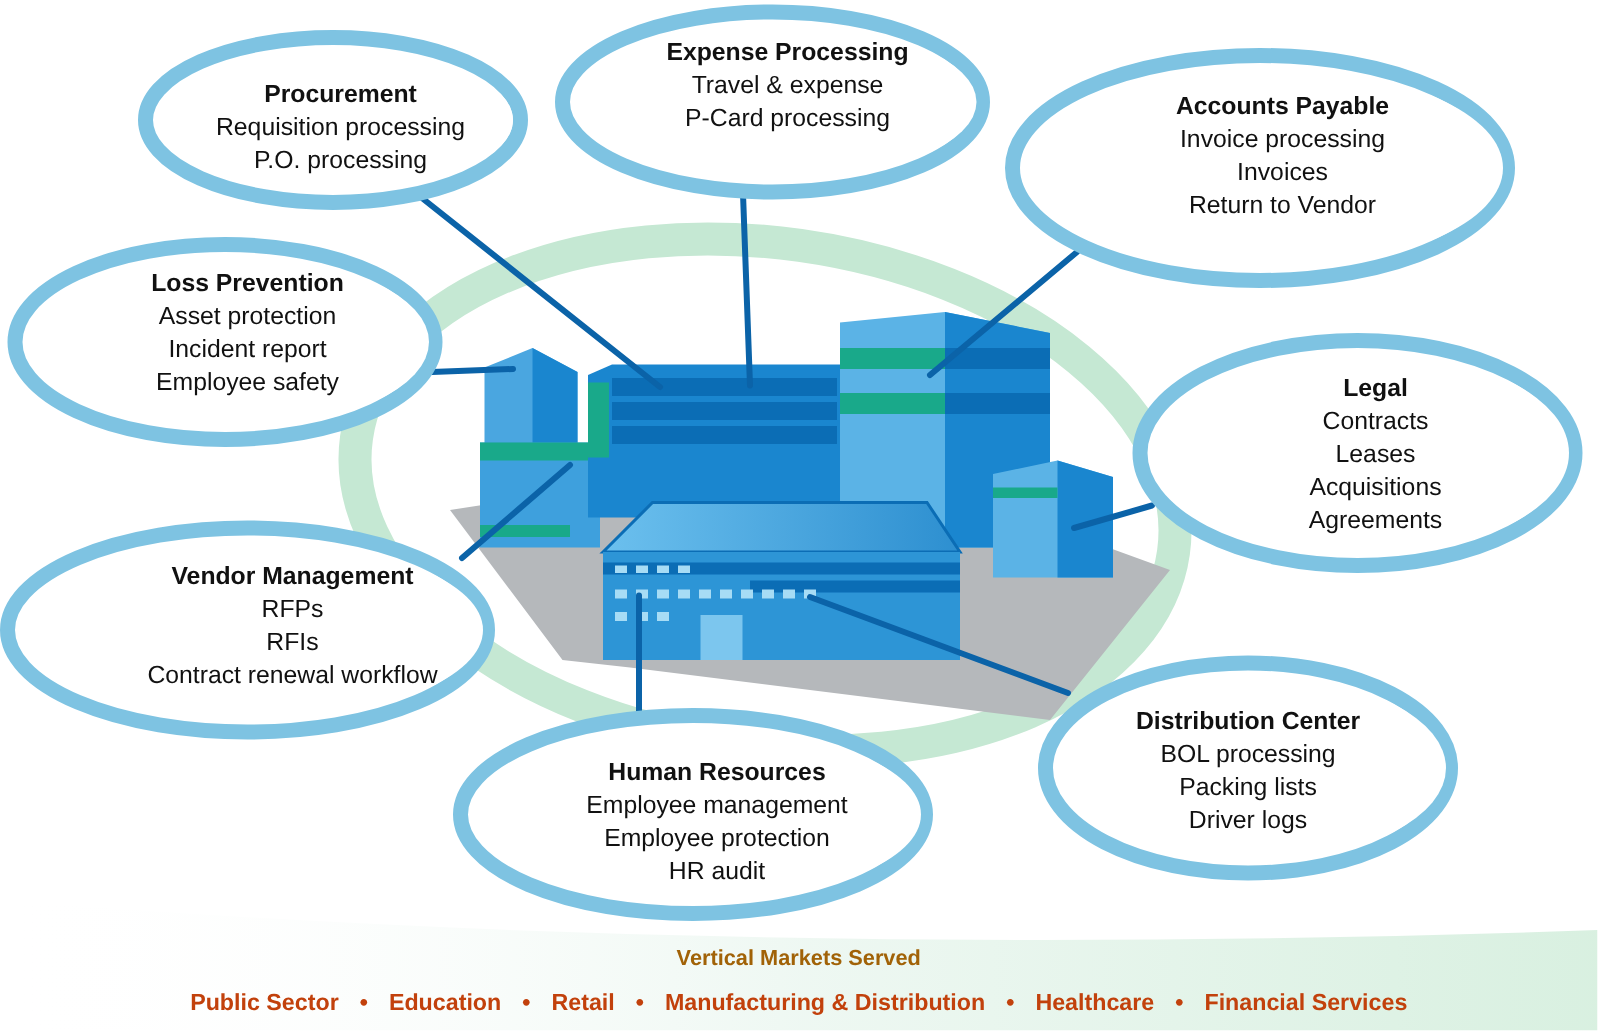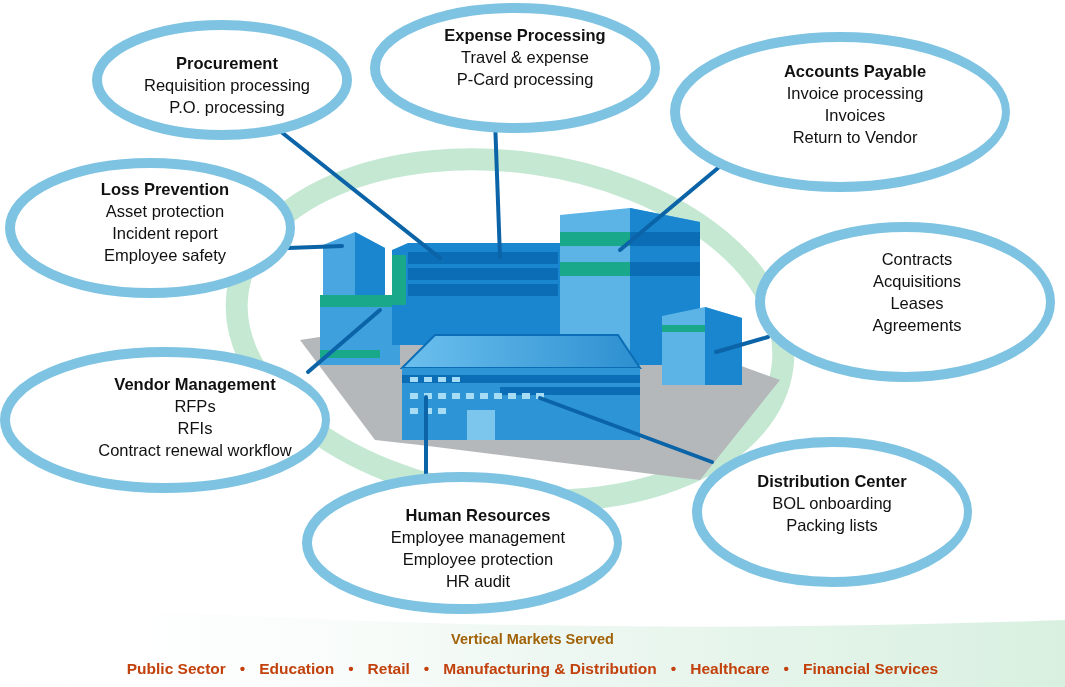--- a/index.html
+++ b/index.html
@@ -138,42 +138,44 @@
 </div>
 
 <div class="bubble" style="left:45px; top:178px; width:240px;">
   <div class="ttl">Loss Prevention</div>
   <div>Asset protection</div>
   <div>Incident report</div>
   <div>Employee safety</div>
 </div>
 
 <div class="bubble" style="left:812px; top:248px; width:210px;">
+  <div class="ttl">Legal</div>
   <div>Contracts</div>
+  <div>Leases</div>
   <div>Acquisitions</div>
-  <div>Leases</div>
   <div>Agreements</div>
 </div>
 
 <div class="bubble" style="left:60px; top:373px; width:270px;">
   <div class="ttl">Vendor Management</div>
   <div>RFPs</div>
   <div>RFIs</div>
   <div>Contract renewal workflow</div>
 </div>
 
 <div class="bubble" style="left:358px; top:504px; width:240px;">
   <div class="ttl">Human Resources</div>
   <div>Employee management</div>
   <div>Employee protection</div>
   <div>HR audit</div>
 </div>
 
 <div class="bubble" style="left:732px; top:470px; width:200px;">
   <div class="ttl">Distribution Center</div>
-  <div>BOL onboarding</div>
+  <div>BOL processing</div>
   <div>Packing lists</div>
+  <div>Driver logs</div>
 </div>
 
 <div class="footer-title">Vertical Markets Served</div>
 <div class="footer-list">
   <span>Public Sector</span><span class="sep">•</span><span>Education</span><span class="sep">•</span><span>Retail</span><span class="sep">•</span><span>Manufacturing &amp; Distribution</span><span class="sep">•</span><span>Healthcare</span><span class="sep">•</span><span>Financial Services</span>
 </div>
 
 </body></html>

